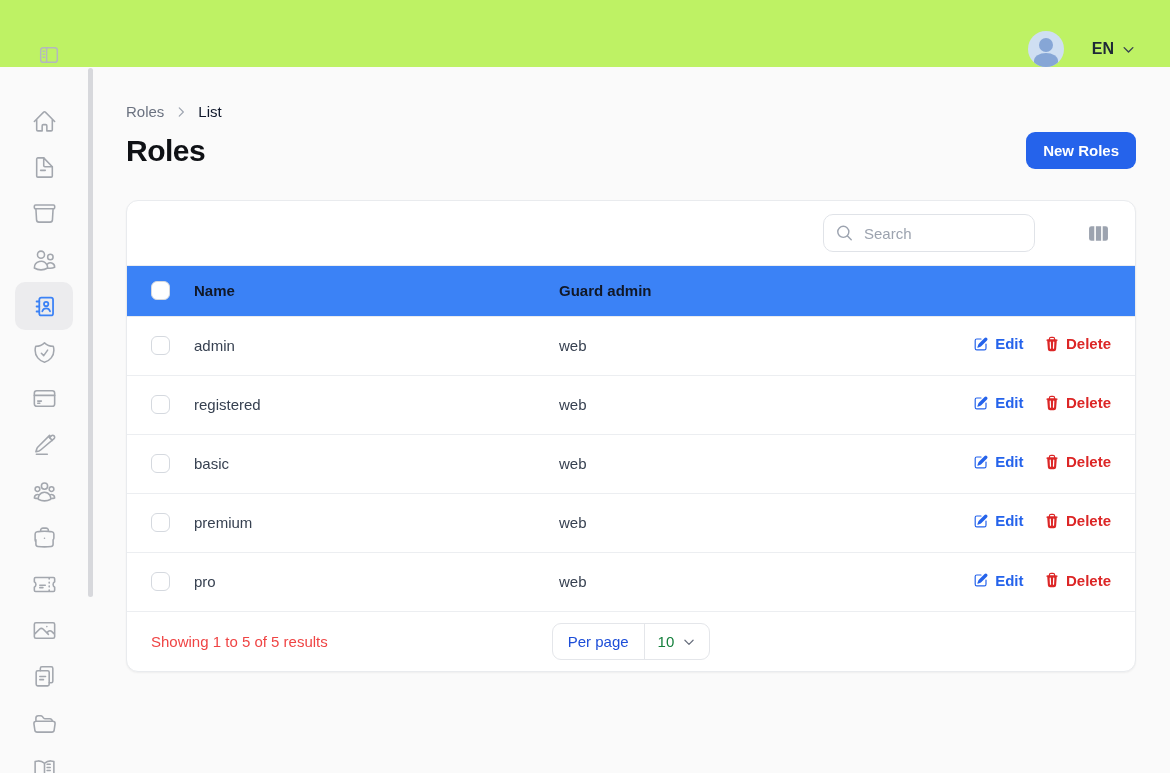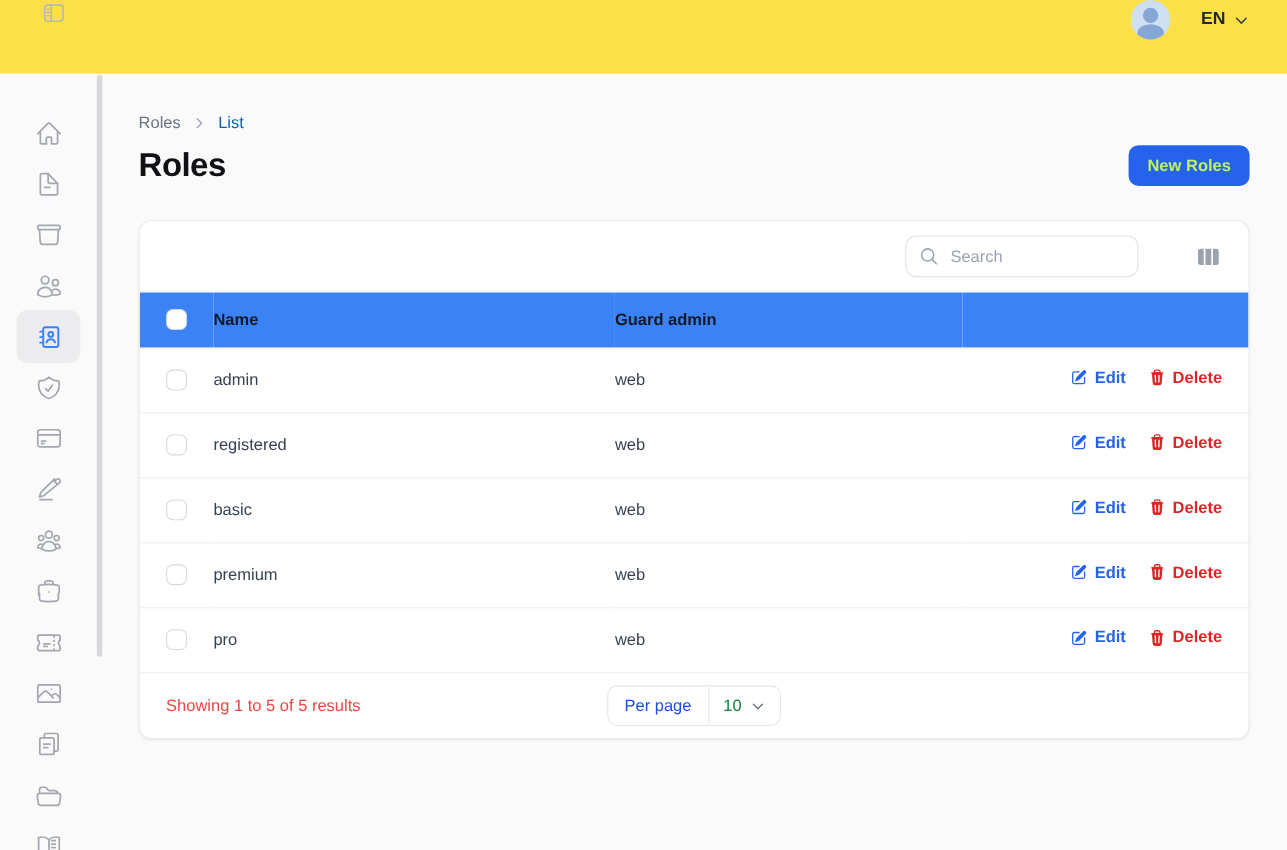--- a/index.html
+++ b/index.html
@@ -3,22 +3,22 @@
 <meta charset="utf-8">
 <style>
   * { margin:0; padding:0; box-sizing:border-box; }
   html,body { width:1170px; height:773px; overflow:hidden; }
   body {
     font-family:"Liberation Sans","DejaVu Sans",sans-serif;
     background:#fafafa; color:#18181b;
   }
   
   .topbar {
-    height:67px; background:#fde047;
-    display:flex; align-items:flex-start; justify-content:space-between;
+    height:67px; background:#bef264;
+    display:flex; align-items:flex-end; justify-content:space-between;
     padding:0 34px 0 37px;
   }
   .icon-btn { background:none; border:none; cursor:pointer; display:flex; align-items:center; justify-content:center; padding:0; }
   .topbar-right { display:flex; align-items:center; gap:28px; }
   .avatar {
     width:36px; height:36px; border-radius:50%;
     background:#cfdff2; position:relative; overflow:hidden; cursor:pointer;
   }
   .avatar::before { 
     content:""; position:absolute; left:50%; top:7px; transform:translateX(-50%);
@@ -50,25 +50,25 @@
   .side-item.active::before {
     content:""; position:absolute; left:15px; top:-1px; width:58px; height:48px;
     background:#ececee; border-radius:10px;
   }
   .side-item.active svg { stroke:#3b82f6; }
 
   
   .main { flex:1; padding:36px 34px 0 38px; overflow:hidden; }
   .breadcrumb { display:flex; align-items:center; gap:10px; font-size:15px; }
   .breadcrumb .crumb-link { color:#6b7280; cursor:pointer; }
-  .breadcrumb .crumb-current { color:#0369a1; }
+  .breadcrumb .crumb-current { color:#0f172a; }
   .title-row { display:flex; align-items:center; justify-content:space-between; margin-top:12px; }
   .page-title { font-size:30px; font-weight:700; letter-spacing:-0.5px; color:#0f1115; }
   .primary-btn {
-    background:#2563eb; color:#bef264; border:none; cursor:pointer;
+    background:#2563eb; color:#ffffff; border:none; cursor:pointer;
     font-family:inherit; font-size:15px; font-weight:600;
     height:37px; padding:0 17px; border-radius:9px;
   }
 
   
   .card {
     margin-top:31px; background:#ffffff; border-radius:12px;
     border:1px solid #e9ebee; box-shadow:0 1px 2px rgba(0,0,0,.05);
     overflow:hidden;
   }

